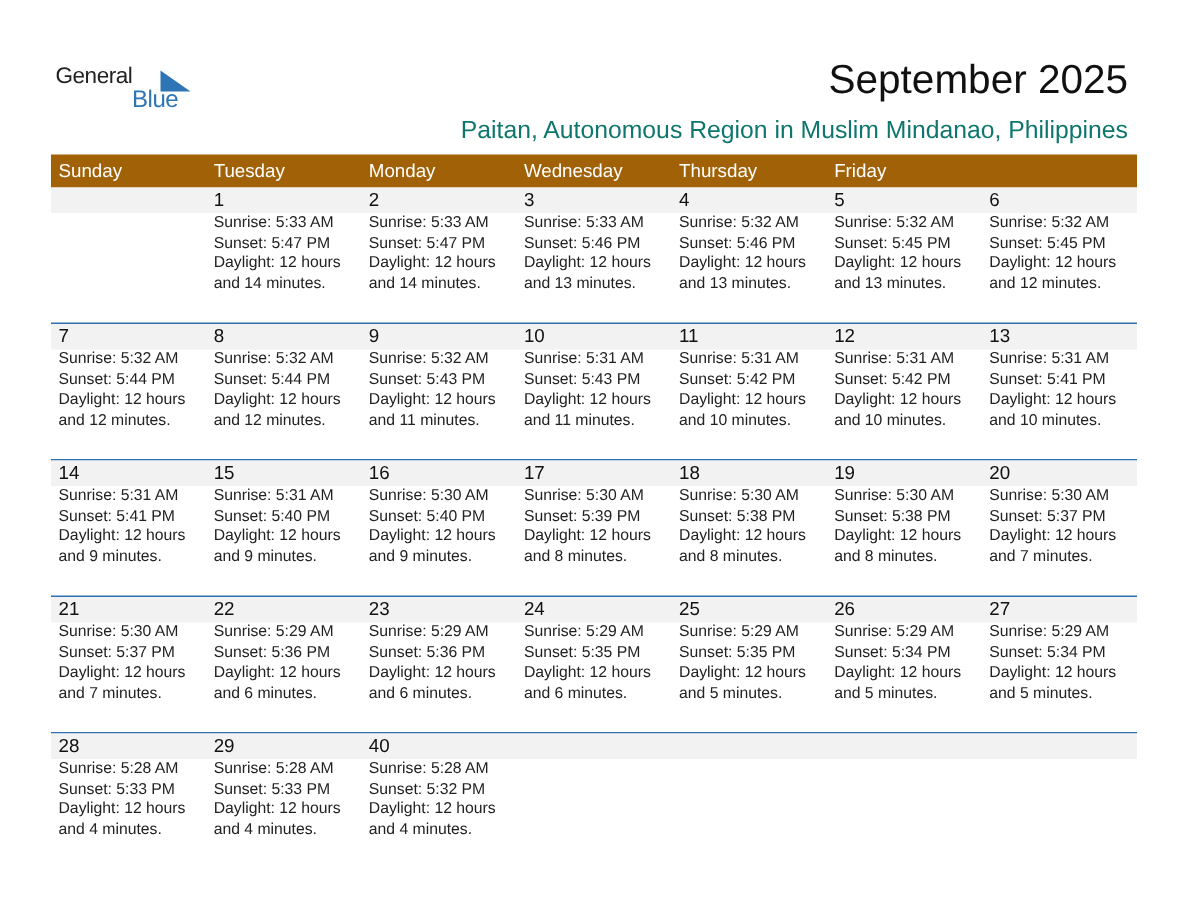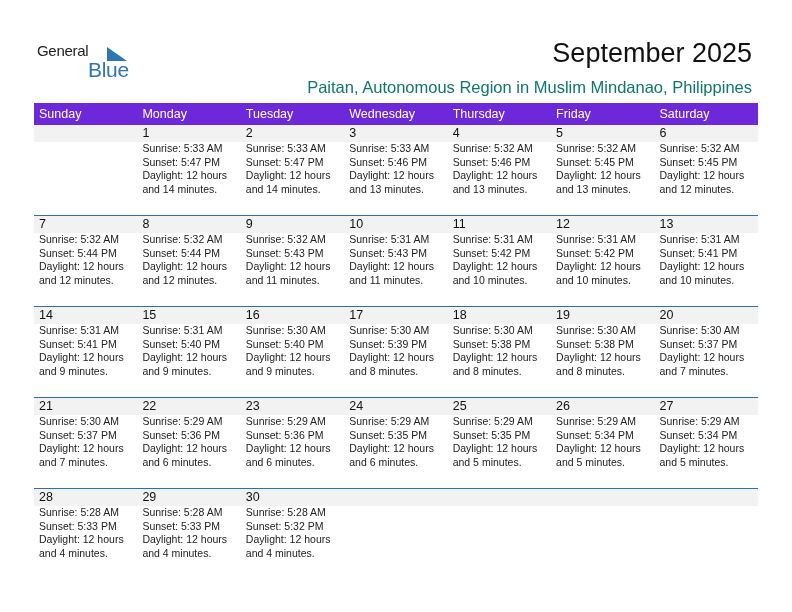--- a/index.html
+++ b/index.html
@@ -2,27 +2,27 @@
 <html><head>
   <meta charset="utf-8">
   <style>
     html, body { margin: 0; padding: 0; }
     body {
       width: 792px; height: 612px; background: #ffffff; position: relative; overflow: hidden;
       font-family: "Liberation Sans", "DejaVu Sans", sans-serif; color: #222;
     }
     .logo { position: absolute; left: 37px; top: 42px; width: 100px; height: 40px; }
     .logo .general { position: absolute; left: 0; top: 0; font-size: 15px; color: #222; letter-spacing: -0.3px; }
-    .logo .blue { position: absolute; left: 51px; top: 16px; font-size: 21px; color: #2e75b6; letter-spacing: -0.3px; }
+    .logo .blue { position: absolute; left: 51px; top: 16px; font-size: 16px; color: #2e75b6; letter-spacing: -0.3px; }
     .logo .tri { position: absolute; left: 70px; top: 5px; width: 0; height: 0;
       border-left: 0 solid transparent; border-right: 20px solid transparent; border-bottom: 14px solid #2e75b6; }
     .title { position: absolute; right: 40px; top: 38px; font-size: 27px; color: #111; margin-left: 13px; }
     .subtitle { position: absolute; right: 40px; top: 78px; font-size: 16.5px; color: #0f766e; }
     .cal { position: absolute; left: 34px; top: 103px; width: 724px; border-collapse: collapse; }
-    .hdr { display: flex; background: #6d28d9; height: 22px; }
+    .hdr { display: flex; background: #a16207; height: 22px; }
     .hdr div { width: 103.43px; box-sizing: border-box; padding-left: 5px; color: #fff; font-size: 12.5px; line-height: 22px; }
     .week { position: relative; height: 90px; border-top: 1px solid #2e6fb0; }
     .week.first { border-top: none; }
     .daystrip { position: absolute; left: 0; top: 0; width: 100%; height: 17px; background: #f2f2f2; }
     .days { position: absolute; left: 0; top: 0; display: flex; width: 100%; }
     .cell { width: 103.43px; box-sizing: border-box; padding-left: 5px; }
     .cell .num { font-size: 12.5px; line-height: 17px; height: 17px; color: #111; }
     .cell .line { font-size: 10.5px; line-height: 13.5px; color: #222; white-space: nowrap; }
   </style>
 </head>
@@ -33,26 +33,25 @@
   <span class="tri"></span>
   <span class="blue">Blue</span>
 </div>
 
 <div class="title">September 2025</div>
 <div class="subtitle">Paitan, Autonomous Region in Muslim Mindanao, Philippines</div>
 
 <div class="cal">
   <div class="hdr">
     <div>Sunday</div>
+    <div>Tuesday</div>
     <div>Monday</div>
-    <div>Tuesday</div>
     <div>Wednesday</div>
     <div>Thursday</div>
     <div>Friday</div>
-    <div>Saturday</div>
   </div>
   <div id="weeks">
       <div class="week first">
         <div class="daystrip"></div>
         <div class="days">
           <div class="cell"></div>
           <div class="cell">
             <div class="num">1</div>
             <div class="line">Sunrise: 5:33 AM</div>
             <div class="line">Sunset: 5:47 PM</div>
@@ -269,21 +268,21 @@
             <div class="line">and 4 minutes.</div>
           </div>
           <div class="cell">
             <div class="num">29</div>
             <div class="line">Sunrise: 5:28 AM</div>
             <div class="line">Sunset: 5:33 PM</div>
             <div class="line">Daylight: 12 hours</div>
             <div class="line">and 4 minutes.</div>
           </div>
           <div class="cell">
-            <div class="num">30</div>
+            <div class="num">40</div>
             <div class="line">Sunrise: 5:28 AM</div>
             <div class="line">Sunset: 5:32 PM</div>
             <div class="line">Daylight: 12 hours</div>
             <div class="line">and 4 minutes.</div>
           </div>
           <div class="cell"></div>
           <div class="cell"></div>
           <div class="cell"></div>
           <div class="cell"></div>
         </div>

